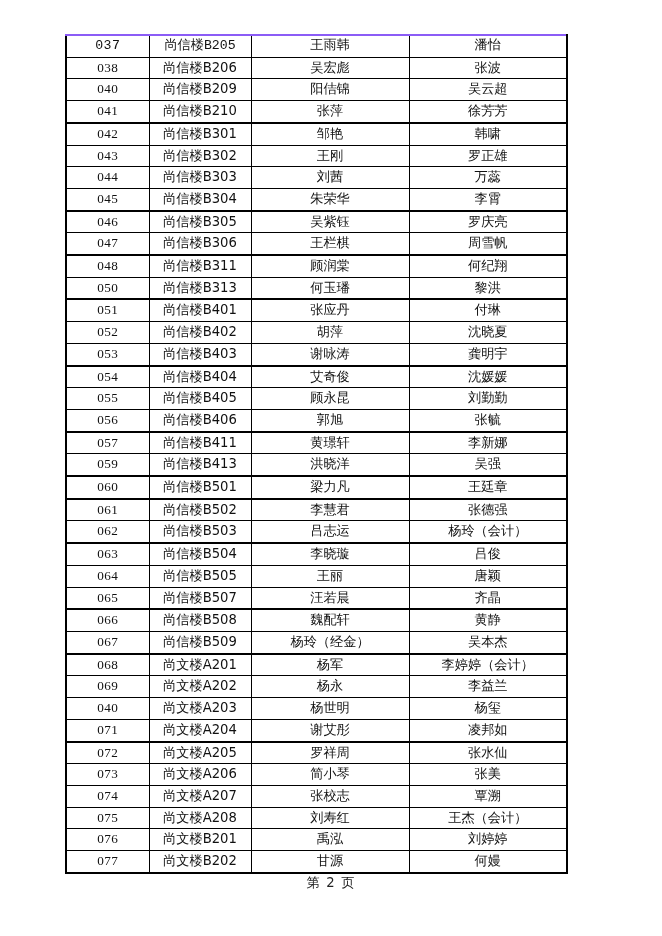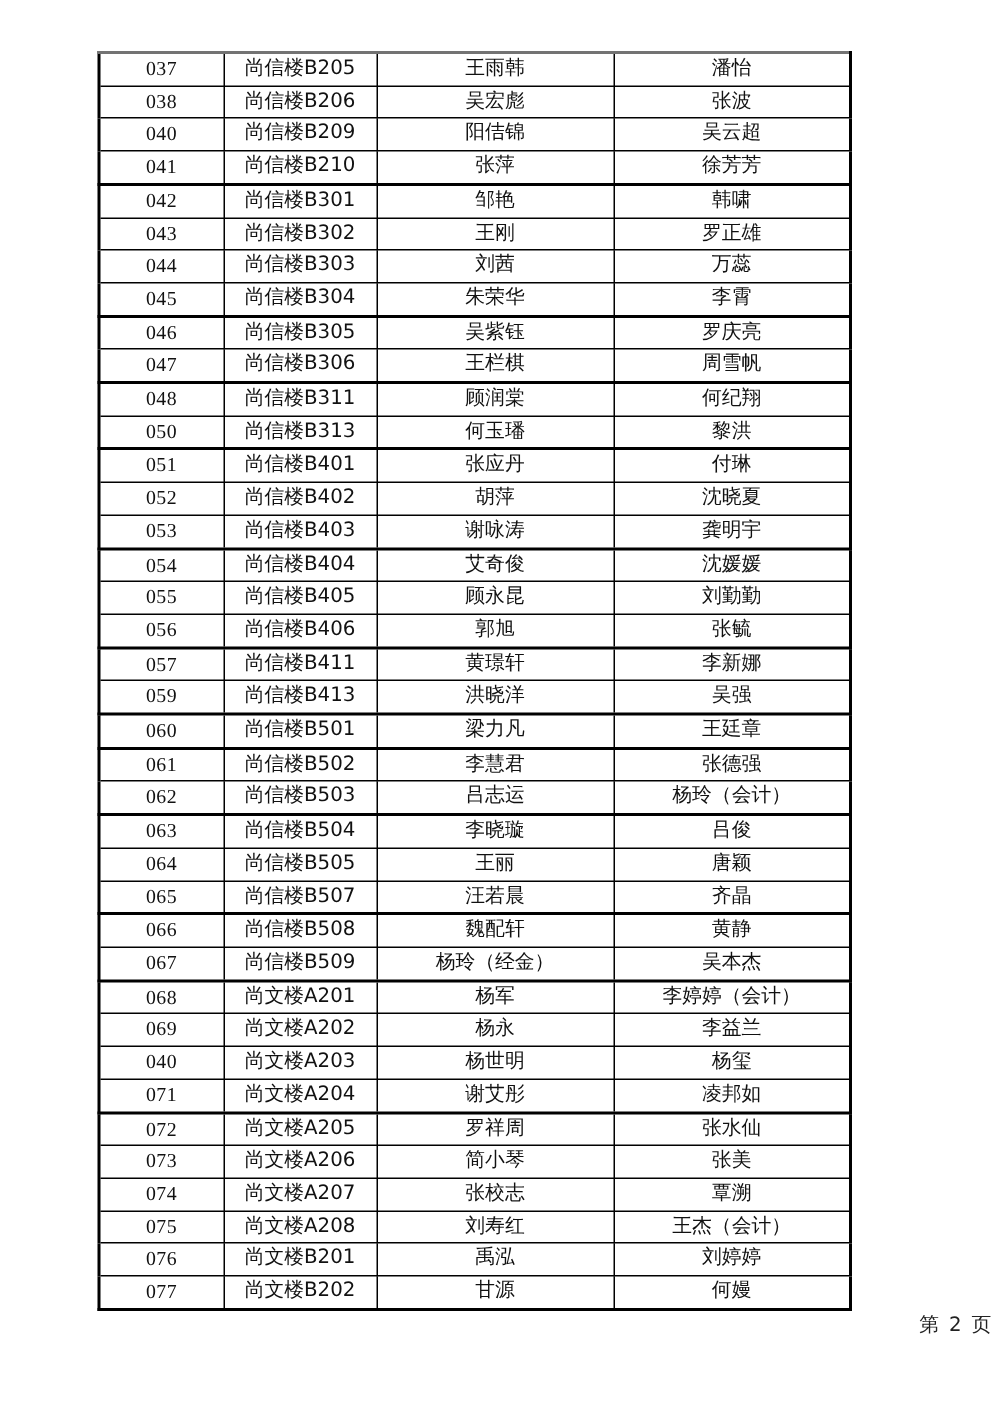--- a/index.html
+++ b/index.html
@@ -50,21 +50,21 @@
     line-height: 20.7px;
     padding: 0 2px;
     text-align: center;
     vertical-align: middle;
     font-size: 13.2px;
     white-space: nowrap;
     overflow: hidden;
     color: #111111;
   }
 
-  table.roster tr:first-child td { border-top: 2px solid #737373; }
+  table.roster tr:first-child td { border-top: 2px solid #8b5cf6; font-family: Liberation Mono, monospace; }
   table.roster tr:last-child  td { border-bottom: 2px solid #000000; }
   table.roster td:first-child  { border-left: 2px solid #000000; }
   table.roster td:last-child   { border-right: 2px solid #000000; }
 
   
   table.roster tr.rule-heavy td { border-bottom-width: 2px; margin-top: 48px; }
 
   td.seq {
     font-family: "Liberation Serif", "DejaVu Serif", serif;
     font-size: 13.6px;
@@ -78,21 +78,21 @@
 
   td.nm {
     font-size: 13.4px;
   }
 
   .footer {
     position: absolute;
     left: 0;
     top: 874px;
     width: 662px;
-    text-align: right;
+    text-align: center;
     font-size: 13.2px;
     color: #222222;
     letter-spacing: 1.2px;
   }
 </style>
 </head>
 <body>
 
 <div class="page">
 

